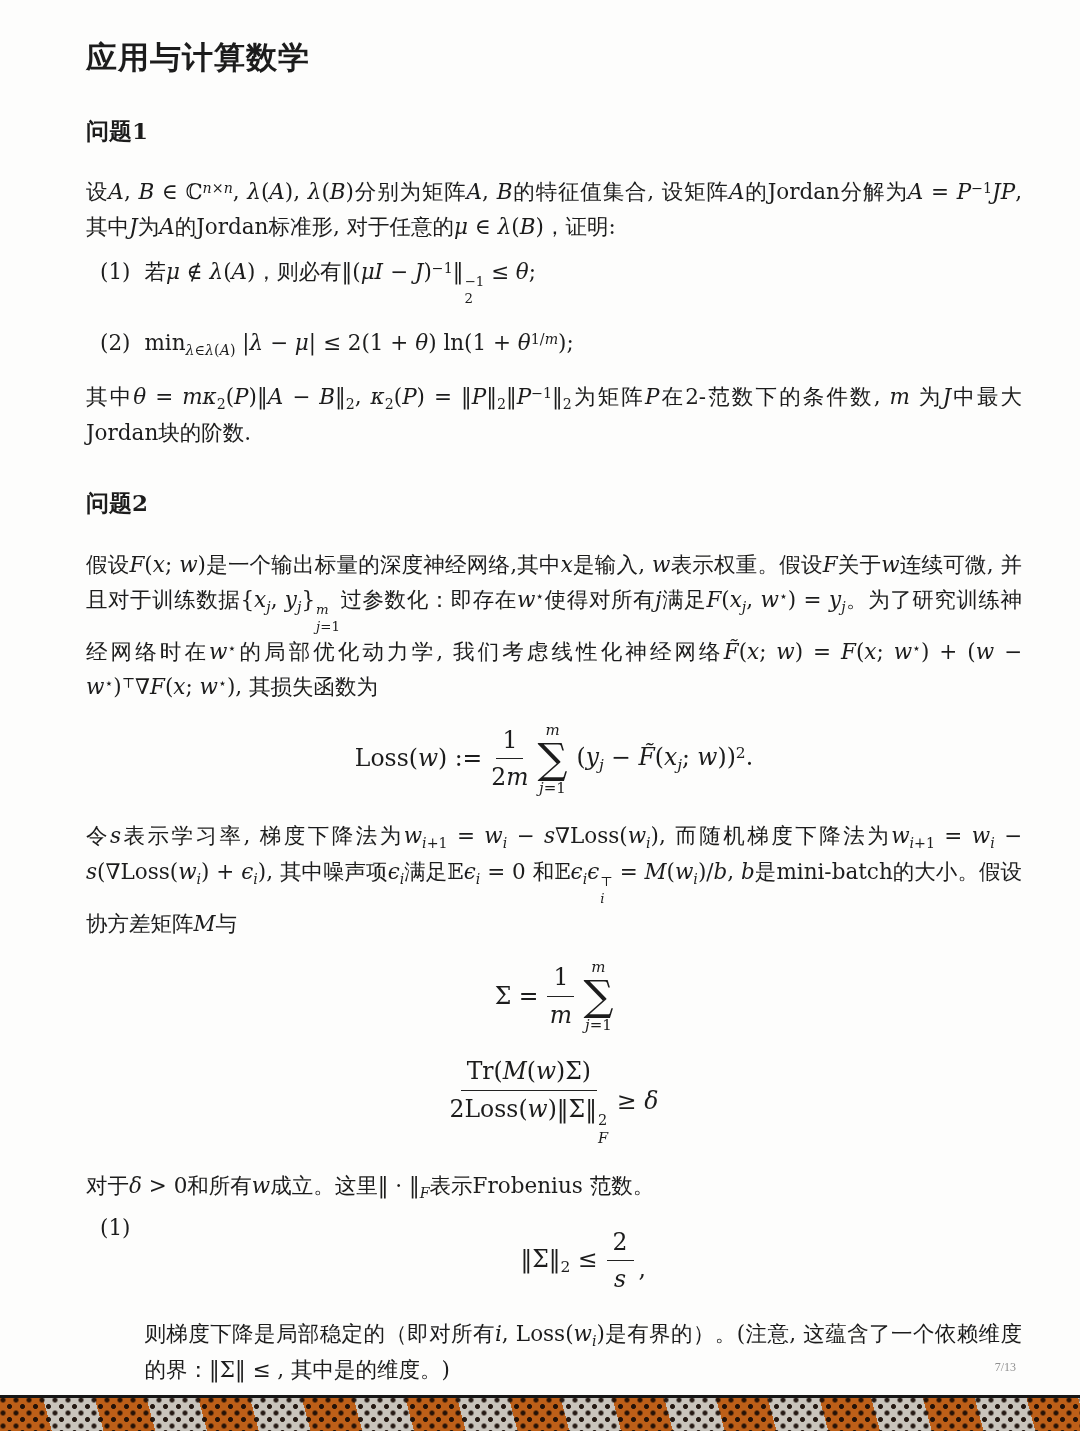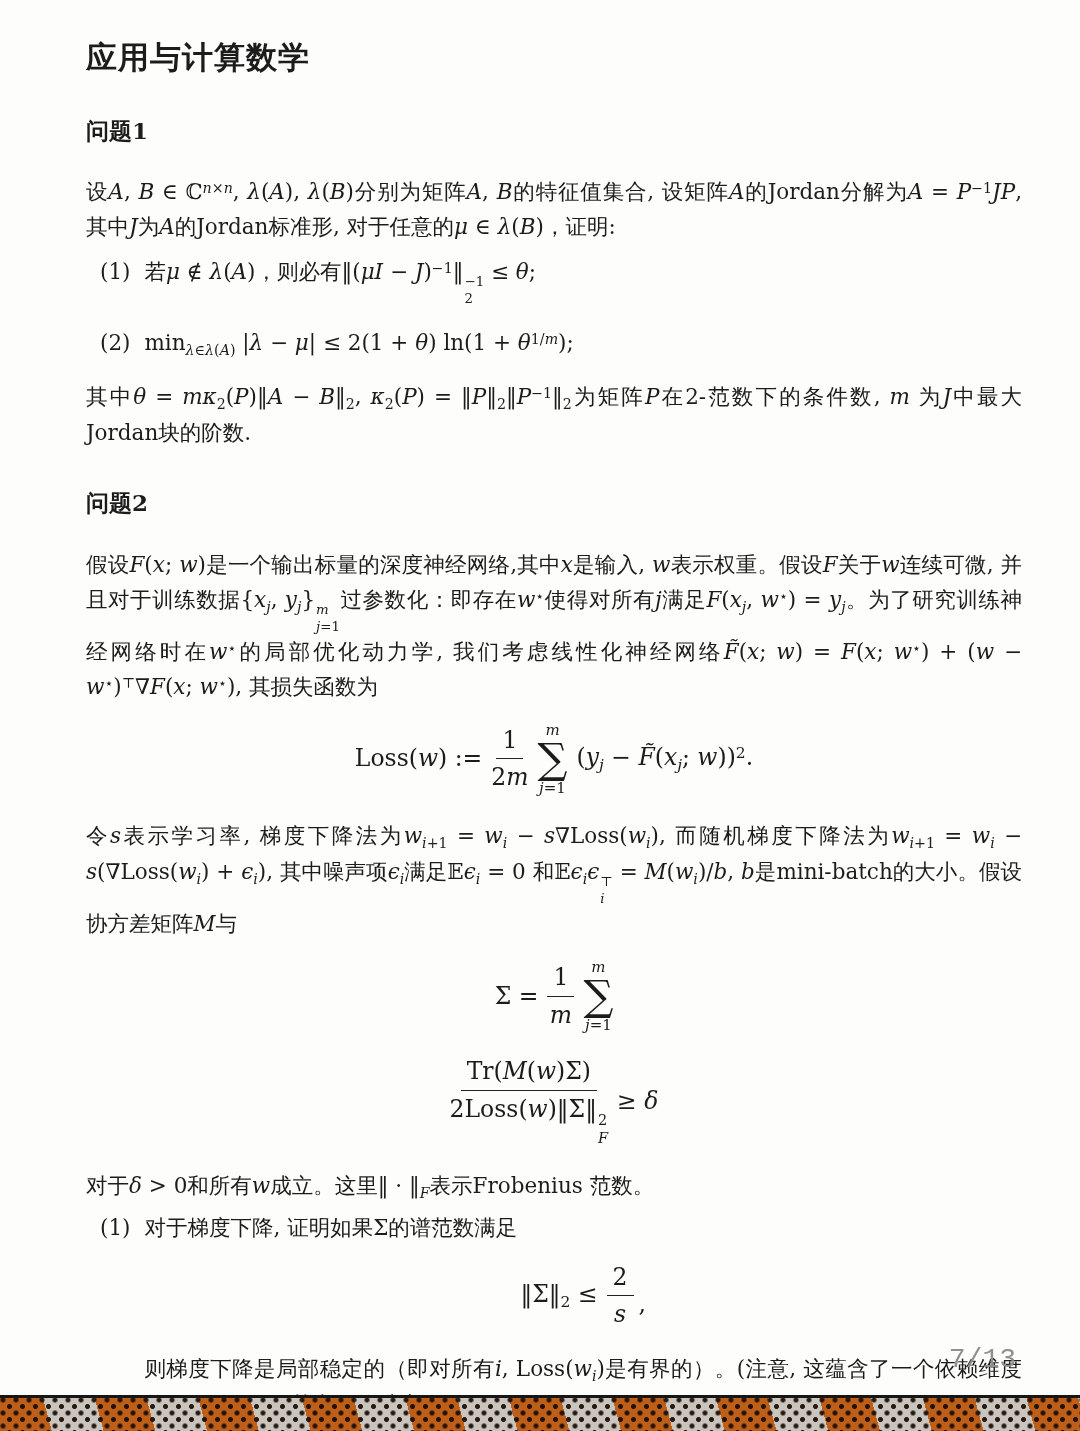--- a/index.html
+++ b/index.html
@@ -30,21 +30,21 @@
   .bigsum .sum-sym{font-size:42px;line-height:0.95;}
   .eq-tail{align-self:flex-end;padding-bottom:10px;margin-left:-4px;}
   
   .item{display:flex;gap:14px;margin:6px 0 14px 14px;}
   .item-label{flex:0 0 auto;}
   .item-body{flex:1 1 auto;}
   .item-body p{margin-bottom:4px;}
   .p1-item{margin:10px 0 18px 14px;display:flex;gap:14px;}
   
   .page-number{position:absolute;right:64px;bottom:56px;color:#8f8f8f;
-               font-size:28px;font-family:Liberation Mono, monospace;text-align:center;}
+               font-size:12px;font-family:Liberation Serif, serif;text-align:center;}
   
   .hazard-strip{
     position:absolute;left:0;right:0;bottom:0;height:33px;
     border-top:3px solid #161616;
     background-image:
       radial-gradient(circle, rgba(25,12,6,0.93) 2.1px, transparent 2.9px),
       radial-gradient(circle, rgba(25,12,6,0.93) 2.1px, transparent 2.9px),
       repeating-linear-gradient(75deg, #bd5f18 0 50px, #c9c4bc 50px 100px);
     background-size:13px 13px,13px 13px,auto;
     background-position:3px 2px,9.5px 8.5px,0 0;
@@ -124,21 +124,20 @@
           </span></span>
     </span>
     <span>≥ <i>δ</i></span>
   </div>
 
   <p>对于<i>δ</i> &gt; 0和所有<i>w</i>成立。这里‖ · ‖<sub><i>F</i></sub>表示Frobenius 范数。</p>
 
   <div class="item">
     <span class="item-label">(1)</span>
     <div class="item-body">
-      <p>对于梯度下降, 证明如果Σ的谱范数满足</p>
       <div class="display-eq">
         <span>‖Σ‖<sub>2</sub> ≤</span>
         <span class="frac">
           <span class="num">2</span>
           <span class="den"><i>s</i></span>
         </span>
         <span class="eq-tail">,</span>
       </div>
       <p>则梯度下降是局部稳定的（即对所有<i>i</i>, Loss(<i>w</i><sub><i>i</i></sub>)是有界的）。(注意, 这蕴含了一个依赖维度的界：‖Σ‖ ≤ , 其中是的维度。)</p>
     </div>

